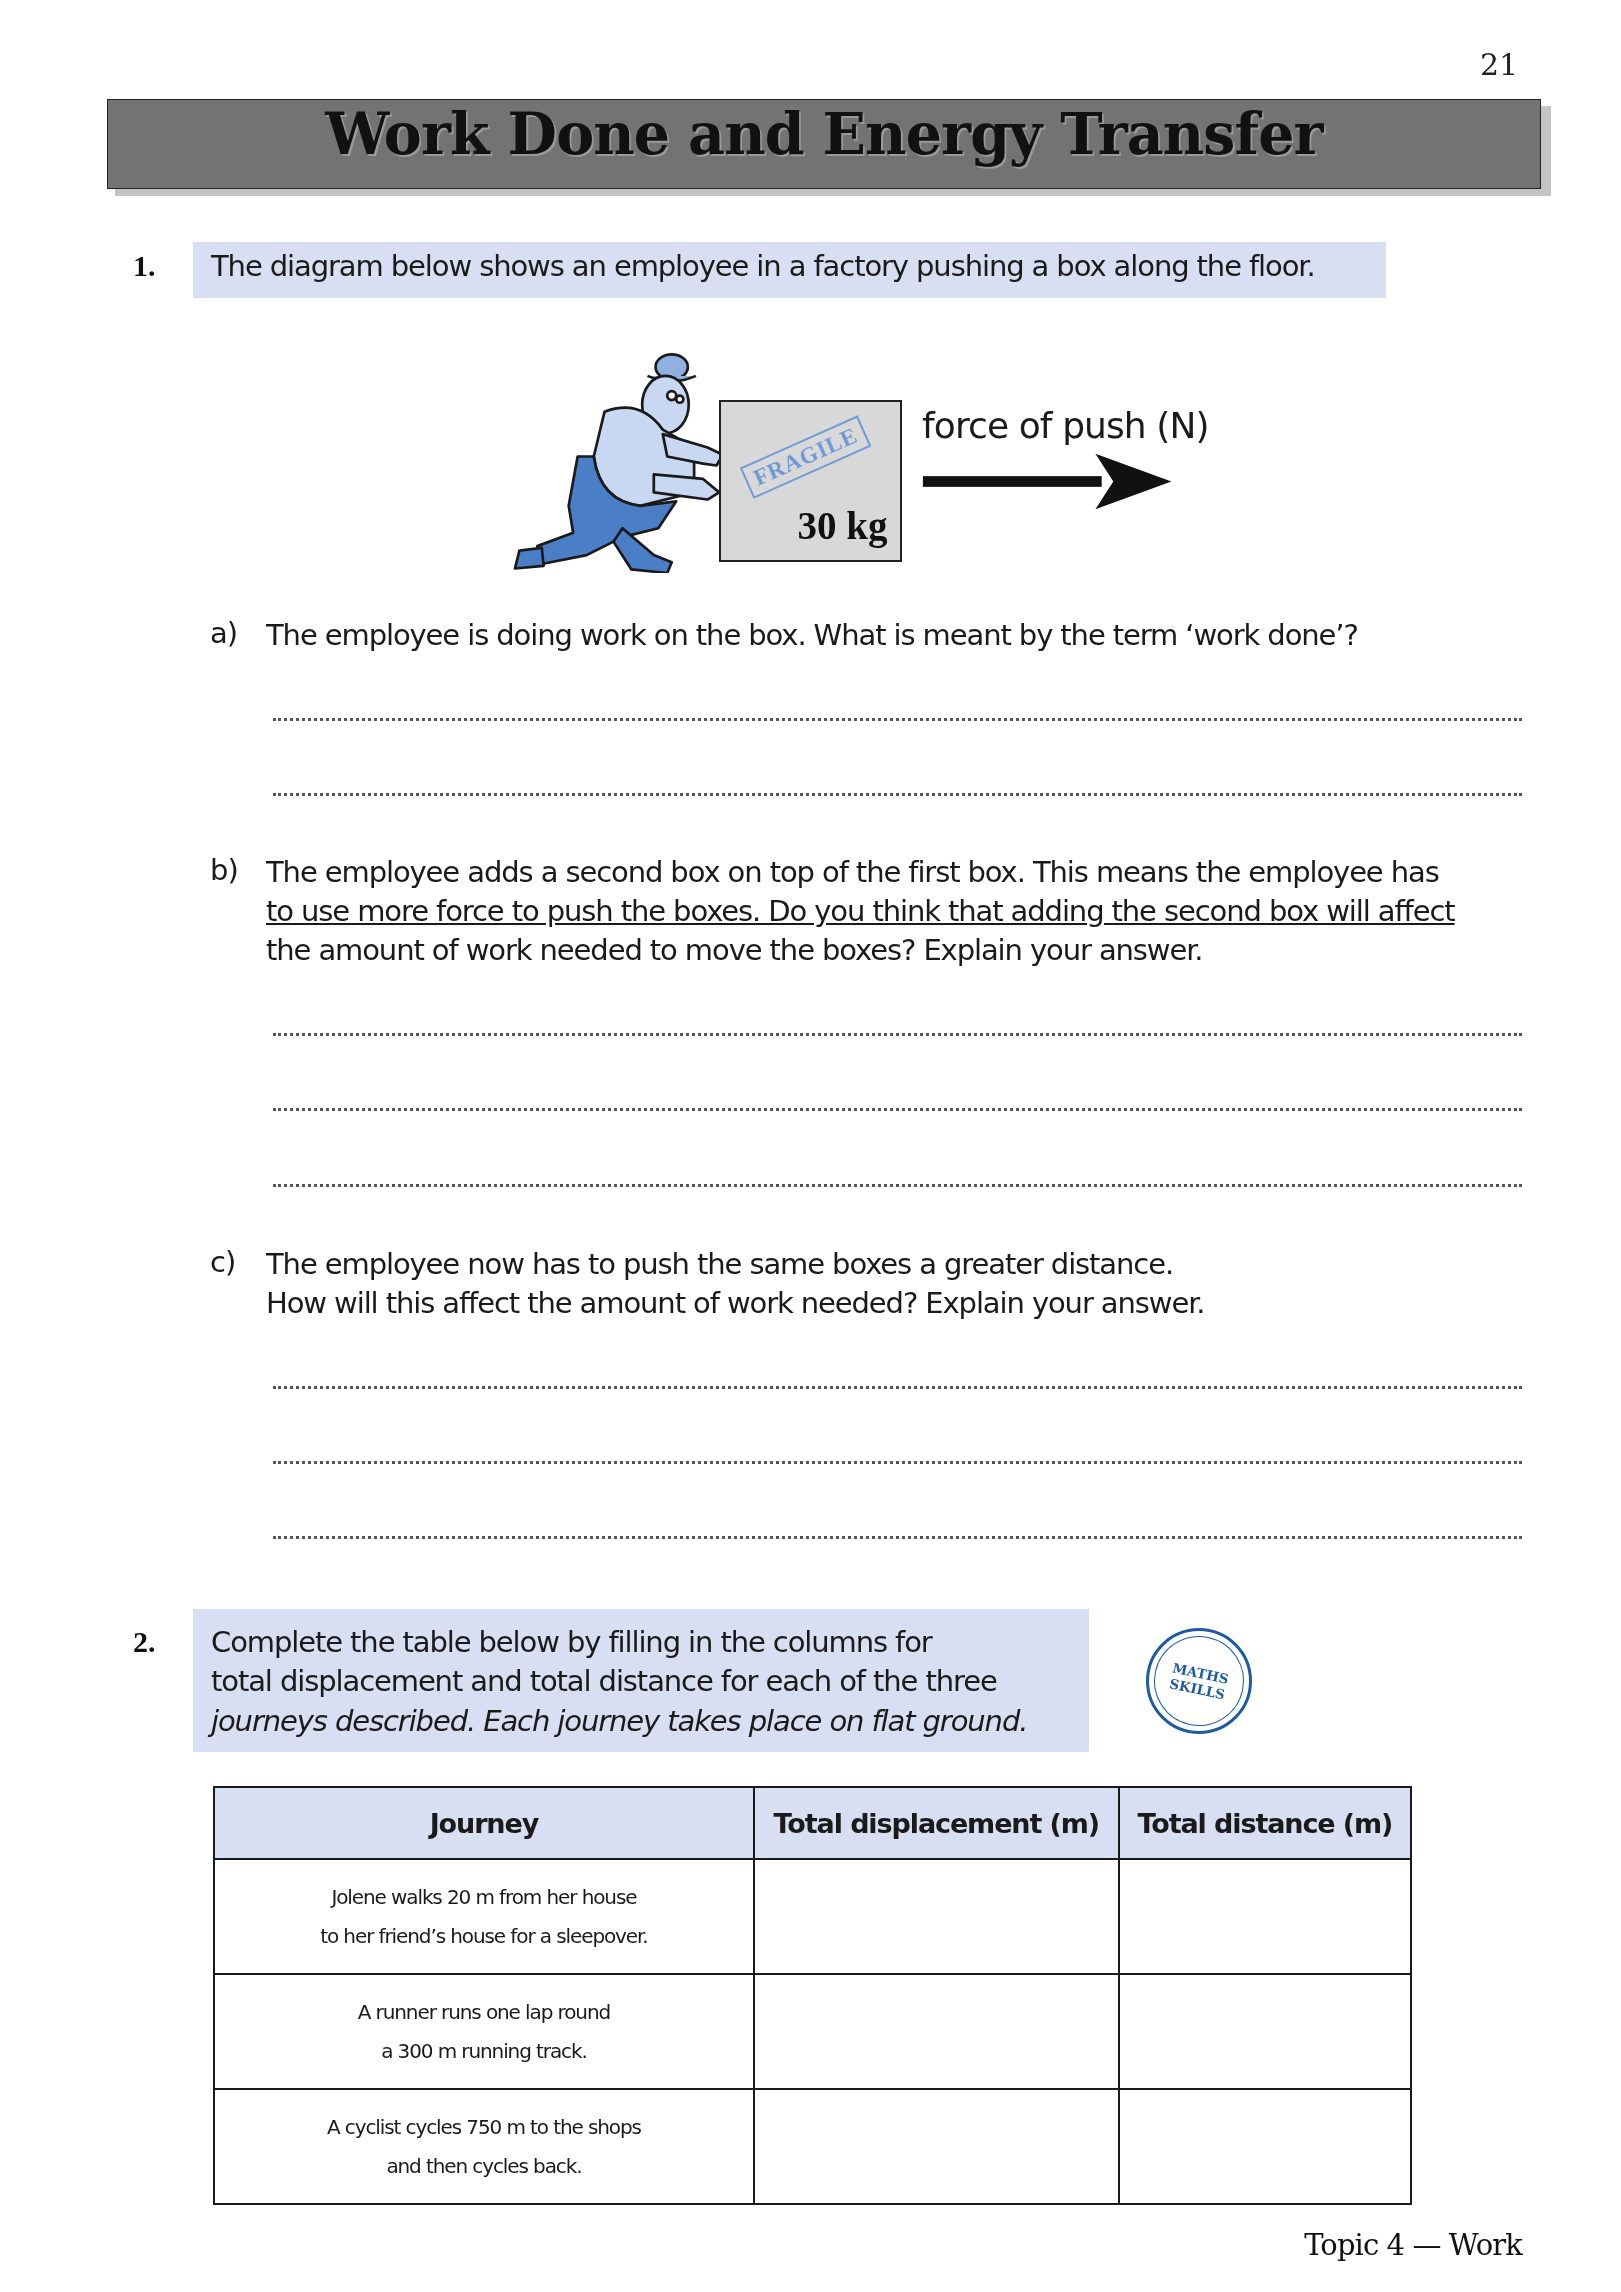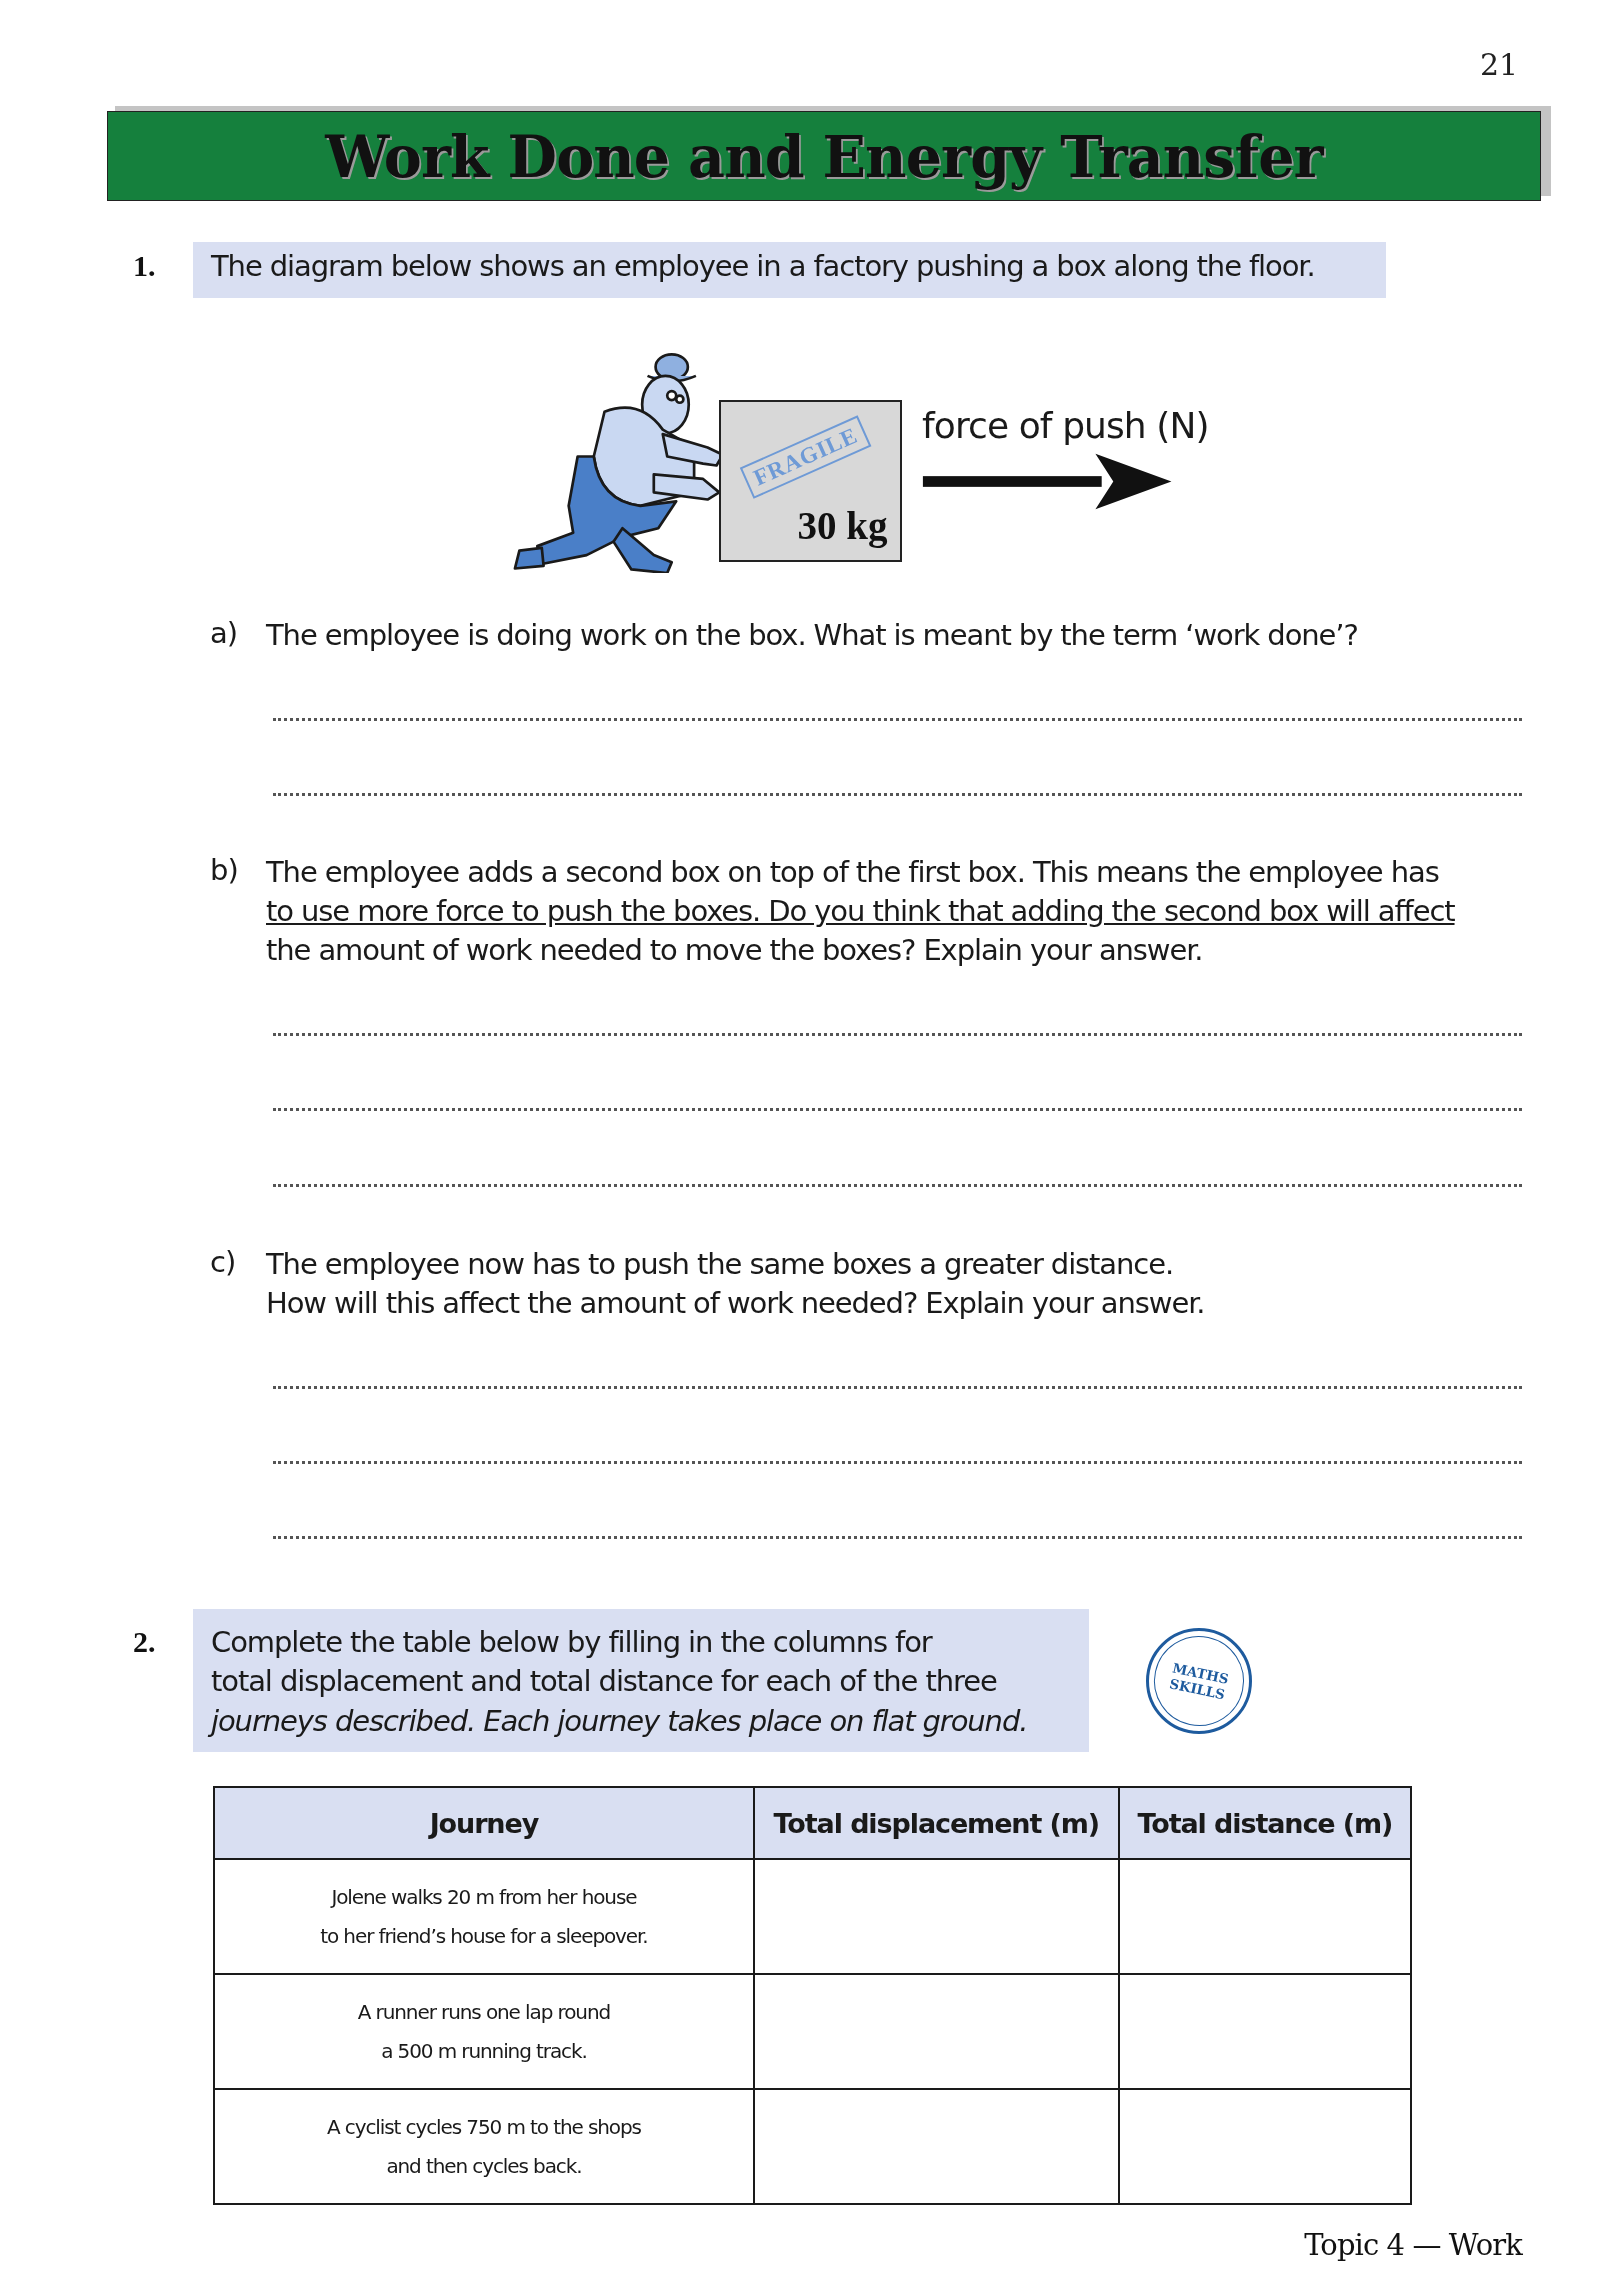--- a/index.html
+++ b/index.html
@@ -1,22 +1,22 @@
 <!DOCTYPE html>
 <html style="font-size:14.3px"><head>
 <meta charset="utf-8">
 <style>
   html, body { margin:0; padding:0; background:#ffffff; }
   body { width:1621px; height:2293px; position:relative; overflow:hidden;
          font-family:"Liberation Sans", sans-serif; color:#1a1a1a; }
   .abs { position:absolute; }
   .page-num { left:1480px; top:47px; font-family:"DejaVu Serif", serif; font-size:30px; color:#222; }
   .title-shadow { left:115px; top:106px; width:1436px; height:90px; background:#c4c4c4; }
-  .title-box { left:107px; top:111px; width:1432px; height:88px; background:#15803d; border:1.8px solid #222;
-               display:flex; align-items:center; justify-content:center; }
+  .title-box { left:107px; top:99px; width:1432px; height:88px; background:#737373; border:1.8px solid #222;
+               display:flex; align-items:flex-start; justify-content:center; }
   .title-text { font-family:"DejaVu Serif", serif; font-weight:bold; font-size:57px; color:#111;
                 letter-spacing:-0.9px; text-shadow:1.8px 1.8px 0 #9a9a9a; }
   .qnum { font-family:"Liberation Serif", serif; font-weight:bold; font-size:30px; color:#111; }
   .highlight { background:#d9dff2; }
   .body-text { font-family:"DejaVu Sans", sans-serif; font-size:29px; color:#1a1a1a; line-height:39px;
                letter-spacing:-1.1px; transform-origin:left top; }
   .q1-box { left:193px; top:242px; width:1193px; height:56px; }
   .q1-text { left:211px; top:247px; }
   .dots { height:5.4px; border-bottom:3.6px dotted #555; }
   .sub-label { font-family:"DejaVu Sans", sans-serif; font-size:29px; letter-spacing:-0.9px; }
@@ -134,21 +134,21 @@
       <td>
         <div>Jolene walks 20 m from her house</div>
         <div>to her friend’s house for a sleepover.</div>
       </td>
       <td></td>
       <td></td>
     </tr>
     <tr>
       <td>
         <div>A runner runs one lap round</div>
-        <div>a 500 m running track.</div>
+        <div>a 300 m running track.</div>
       </td>
       <td></td>
       <td></td>
     </tr>
     <tr>
       <td>
         <div>A cyclist cycles 750 m to the shops</div>
         <div>and then cycles back.</div>
       </td>
       <td></td>

